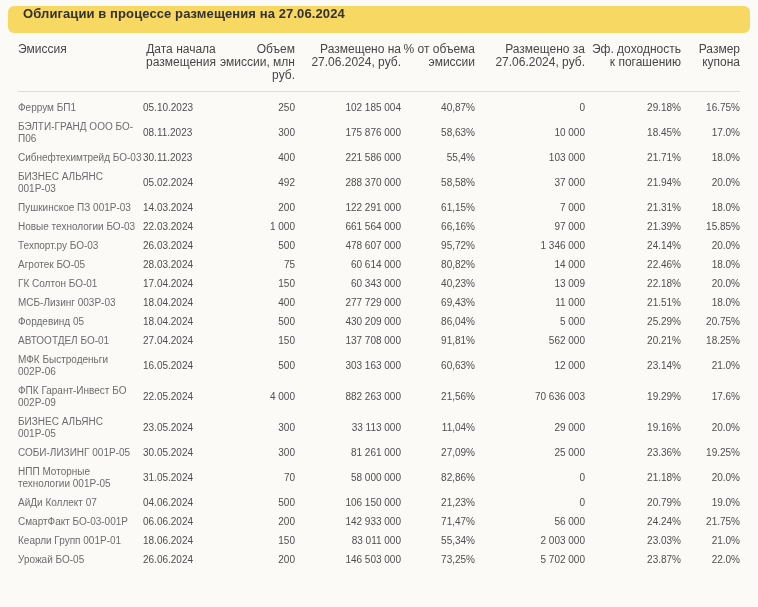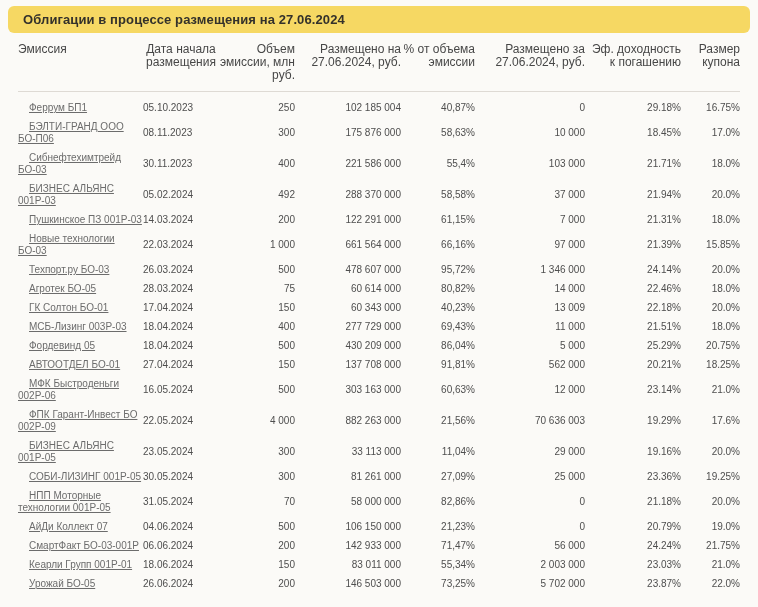--- a/index.html
+++ b/index.html
@@ -9,21 +9,21 @@
     background: #fbfaf7;
     font-family: "Liberation Sans", sans-serif;
     overflow: hidden;
   }
   .title-bar {
     margin: 6px 8px 0 8px;
     height: 27px;
     background: #f6d863;
     border-radius: 6px;
     display: flex;
-    align-items: center;
+    align-items: flex-start;
     padding-left: 15px;
   }
   .title-bar .title {
     font-size: 13px;
     font-weight: bold;
     color: #33312b;
     letter-spacing: .1px;
   }
   table.bonds {
     table-layout: fixed;
@@ -57,23 +57,21 @@
   col.c-pday   { width: 110px; }
   col.c-yield  { width: 96px; }
   col.c-coupon { width: 59px; }
   
   table.bonds th:nth-child(1), table.bonds td:nth-child(1) { text-align: left; }
   table.bonds th:nth-child(2), table.bonds td:nth-child(2) { }
   table.bonds th:nth-child(n+3), table.bonds td:nth-child(n+3) { text-align: right; }
   table.bonds th:nth-child(1) { padding-top: 2px; }
   a.em-link {
     color: #6c6c6c;
-    text-decoration: underline;
     cursor: pointer;
-    margin-left: 11px;
   }
   td.name-cell { padding-right: 8px; }
 </style>
 </head>
 <body>
 
 <div class="title-bar">
   <span class="title">Облигации в процессе размещения на 27.06.2024</span>
 </div>
 

